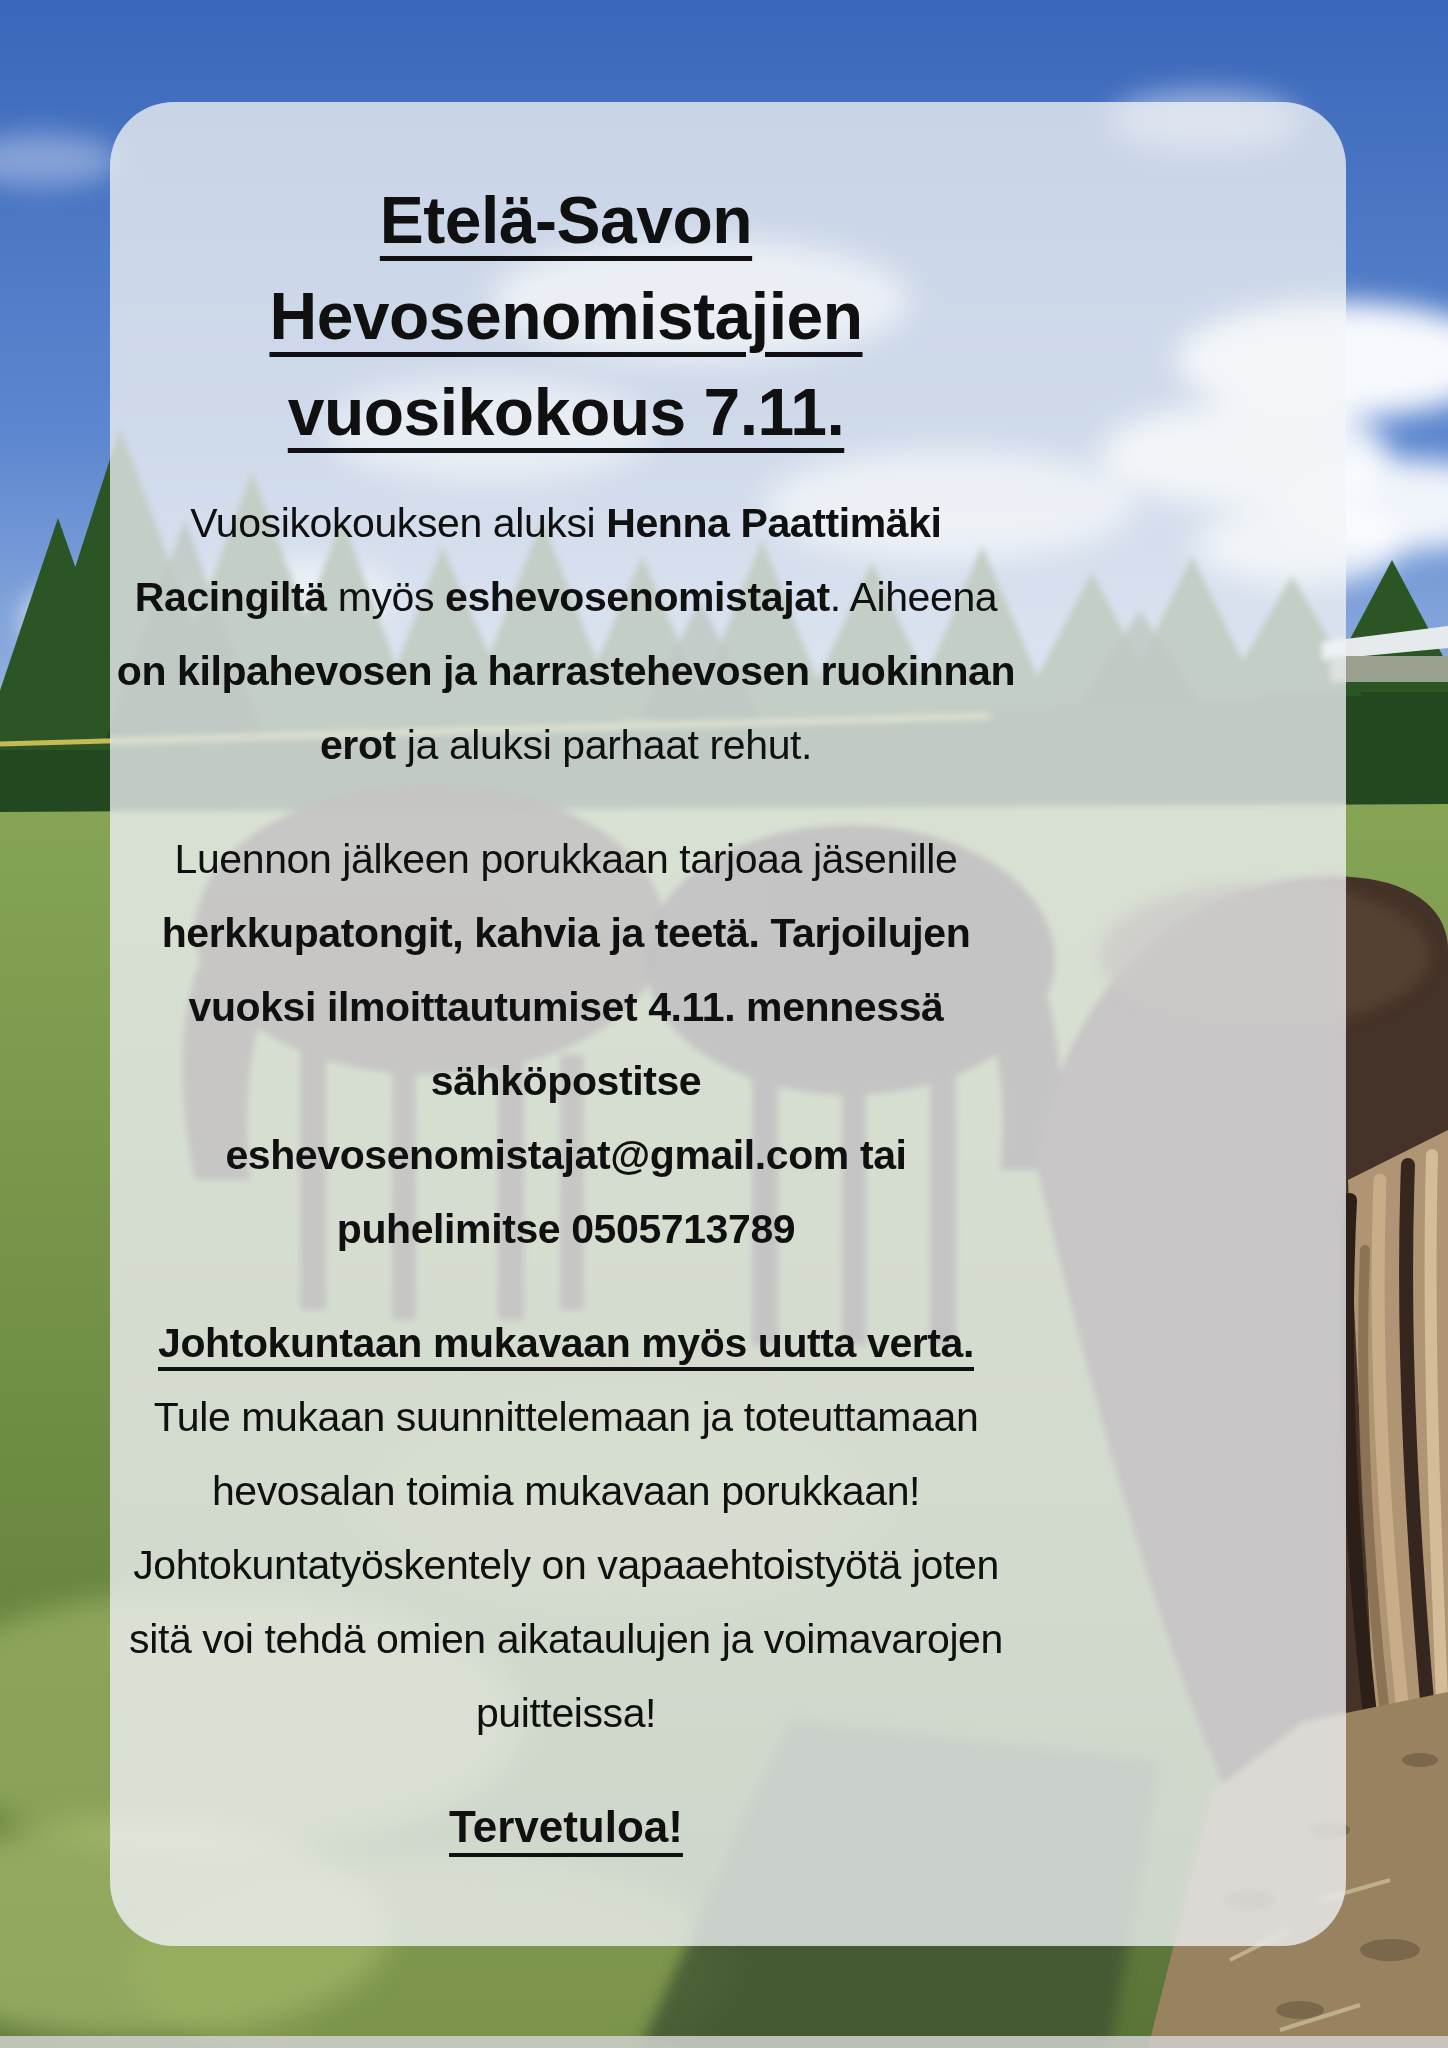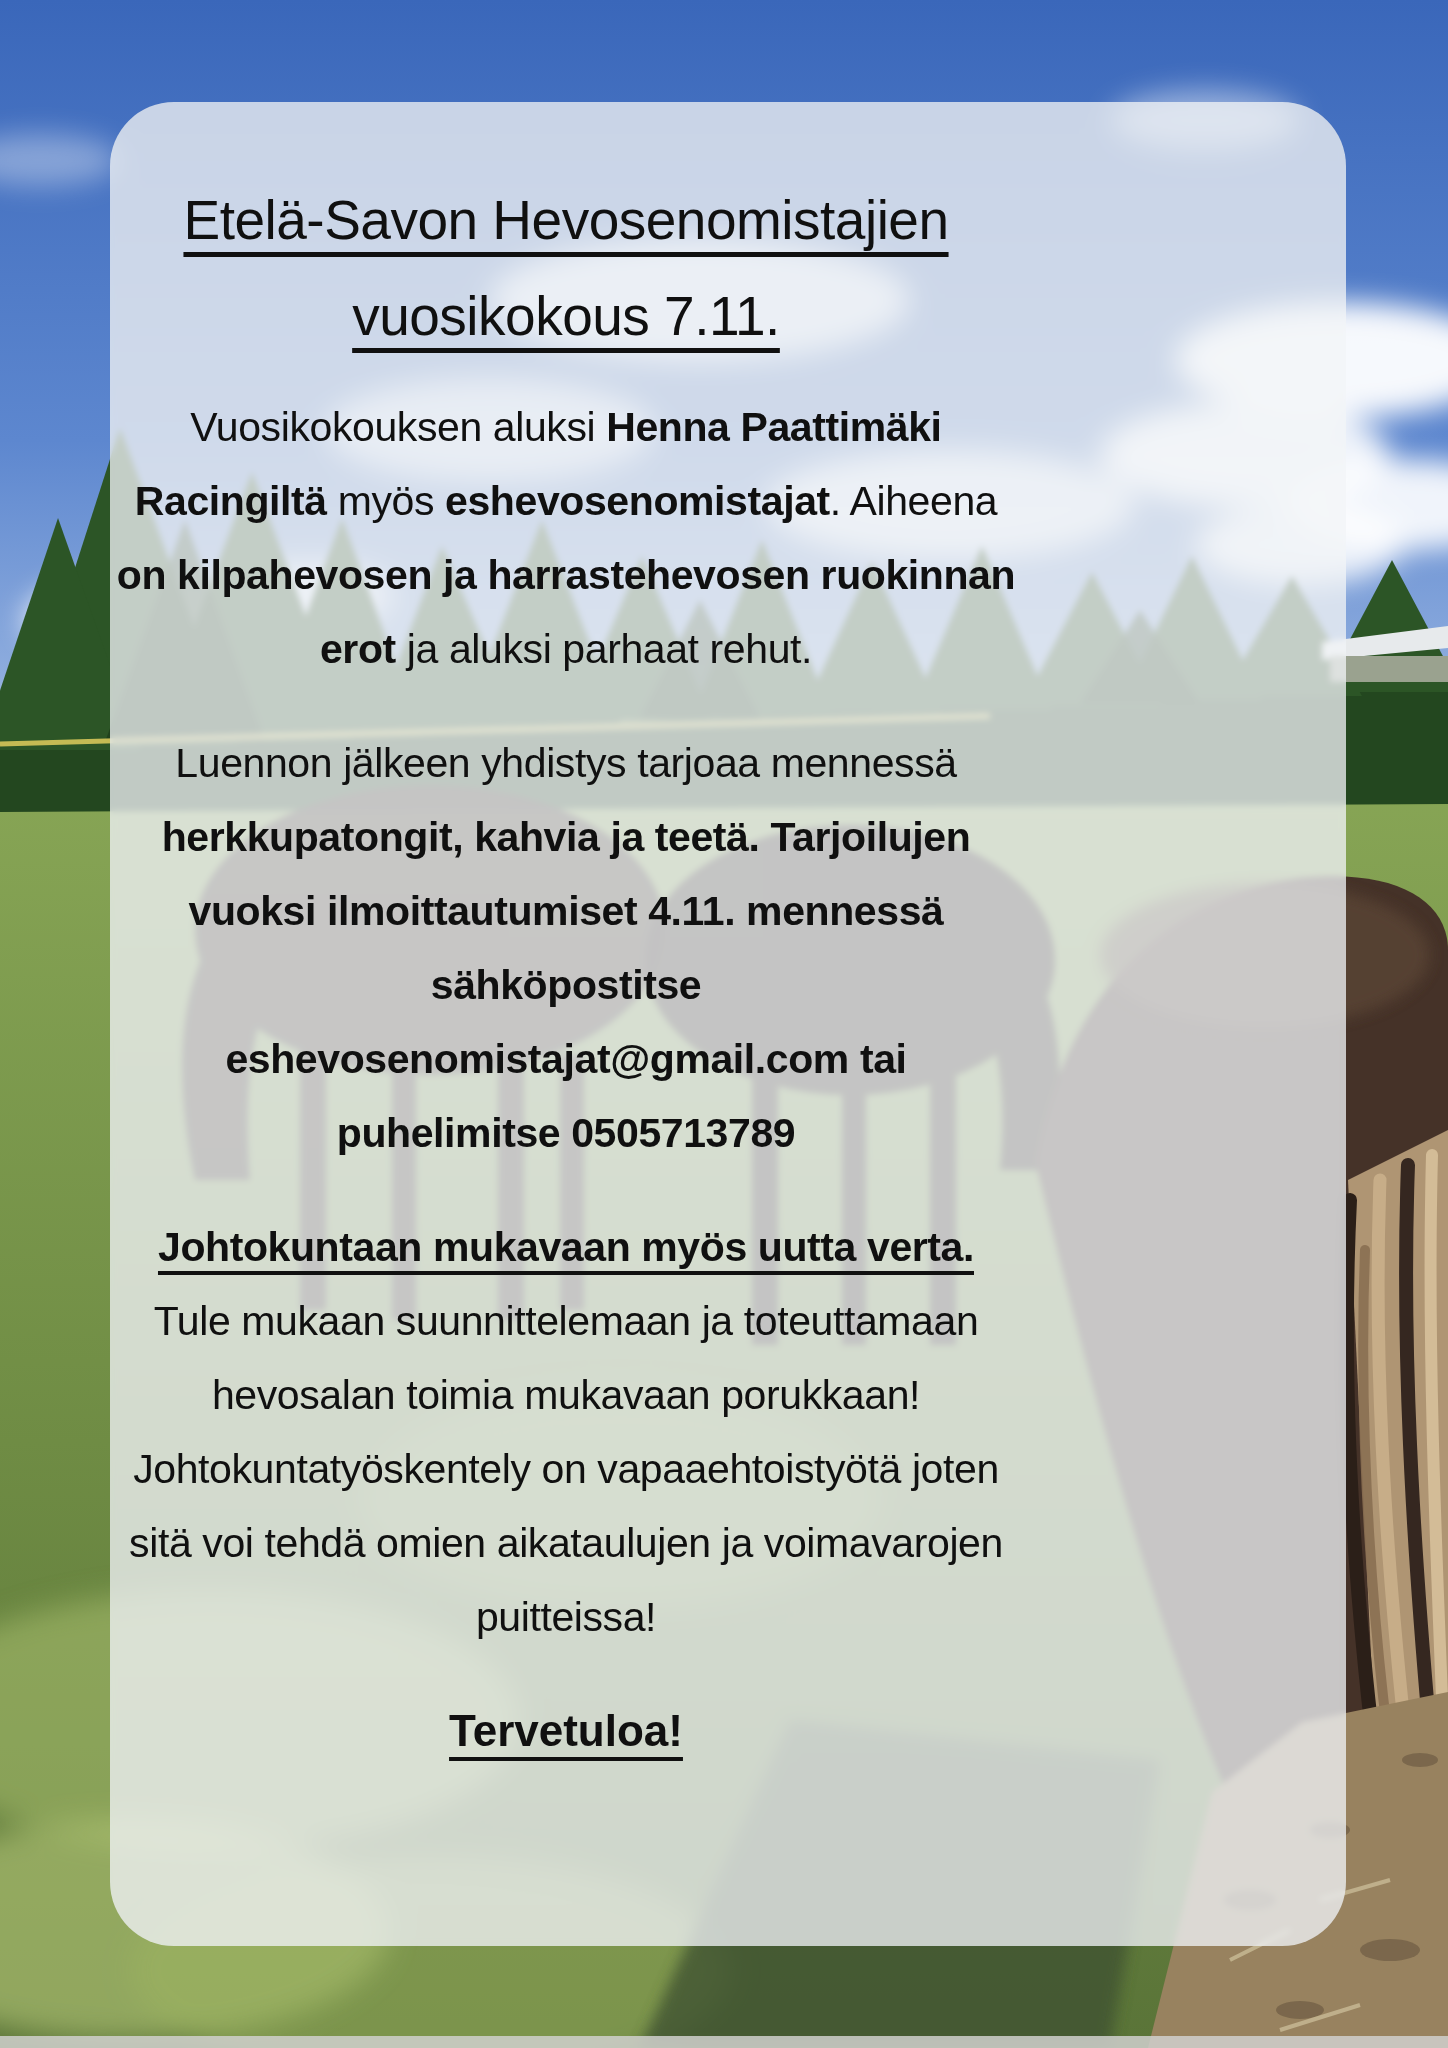--- a/index.html
+++ b/index.html
@@ -14,21 +14,21 @@
     border-radius:64px;
     background:rgba(242,244,247,0.76);
     backdrop-filter:blur(3px) saturate(0.85);
   }
   .text-col{
     position:absolute;left:116px;top:172px;width:900px;
     text-align:center;
   }
   .title{
     margin:0 0 26px 0;
-    font-size:55px;line-height:96px;font-weight:normal;letter-spacing:-0.5px;
+    font-size:66px;line-height:96px;font-weight:bold;letter-spacing:-0.5px;
     text-decoration:underline;text-decoration-thickness:5px;text-underline-offset:13px;
   }
   .para{
     margin:0 0 40px 0;
     font-size:41px;line-height:74px;letter-spacing:-0.4px;
   }
   .b{font-weight:bold;}
   .u{text-decoration:underline;text-decoration-thickness:4px;text-underline-offset:10px;}
   .closing{
     margin:30px 0 0 0;
@@ -175,20 +175,20 @@
 
   <div class="card"></div>
 
   <div class="text-col">
 
     <h1 class="title">Etelä-Savon Hevosenomistajien vuosikokous 7.11.</h1>
 
 
     <p class="para"><span>Vuosikokouksen aluksi </span><span class="b">Henna Paattimäki Racingiltä</span><span> myös </span><span class="b">eshevosenomistajat</span><span>. Aiheena </span><span class="b">on kilpahevosen ja harrastehevosen ruokinnan erot</span><span> ja aluksi parhaat rehut.</span></p>
 
-    <p class="para"><span>Luennon jälkeen yhdistys tarjoaa mennessä </span><span class="b">herkkupatongit, kahvia ja teetä. Tarjoilujen vuoksi ilmoittautumiset 4.11. mennessä sähköpostitse eshevosenomistajat@gmail.com tai puhelimitse 0505713789</span></p>
+    <p class="para"><span>Luennon jälkeen porukkaan tarjoaa jäsenille </span><span class="b">herkkupatongit, kahvia ja teetä. Tarjoilujen vuoksi ilmoittautumiset 4.11. mennessä sähköpostitse eshevosenomistajat@gmail.com tai puhelimitse 0505713789</span></p>
 
     <p class="para"><span class="b u">Johtokuntaan mukavaan myös uutta verta.</span><span> Tule mukaan suunnittelemaan ja toteuttamaan hevosalan toimia mukavaan porukkaan! Johtokuntatyöskentely on vapaaehtoistyötä joten sitä voi tehdä omien aikataulujen ja voimavarojen puitteissa!</span></p>
 
     <p class="closing">Tervetuloa!</p>
 
   </div>
 </div>
 
 </body></html>

